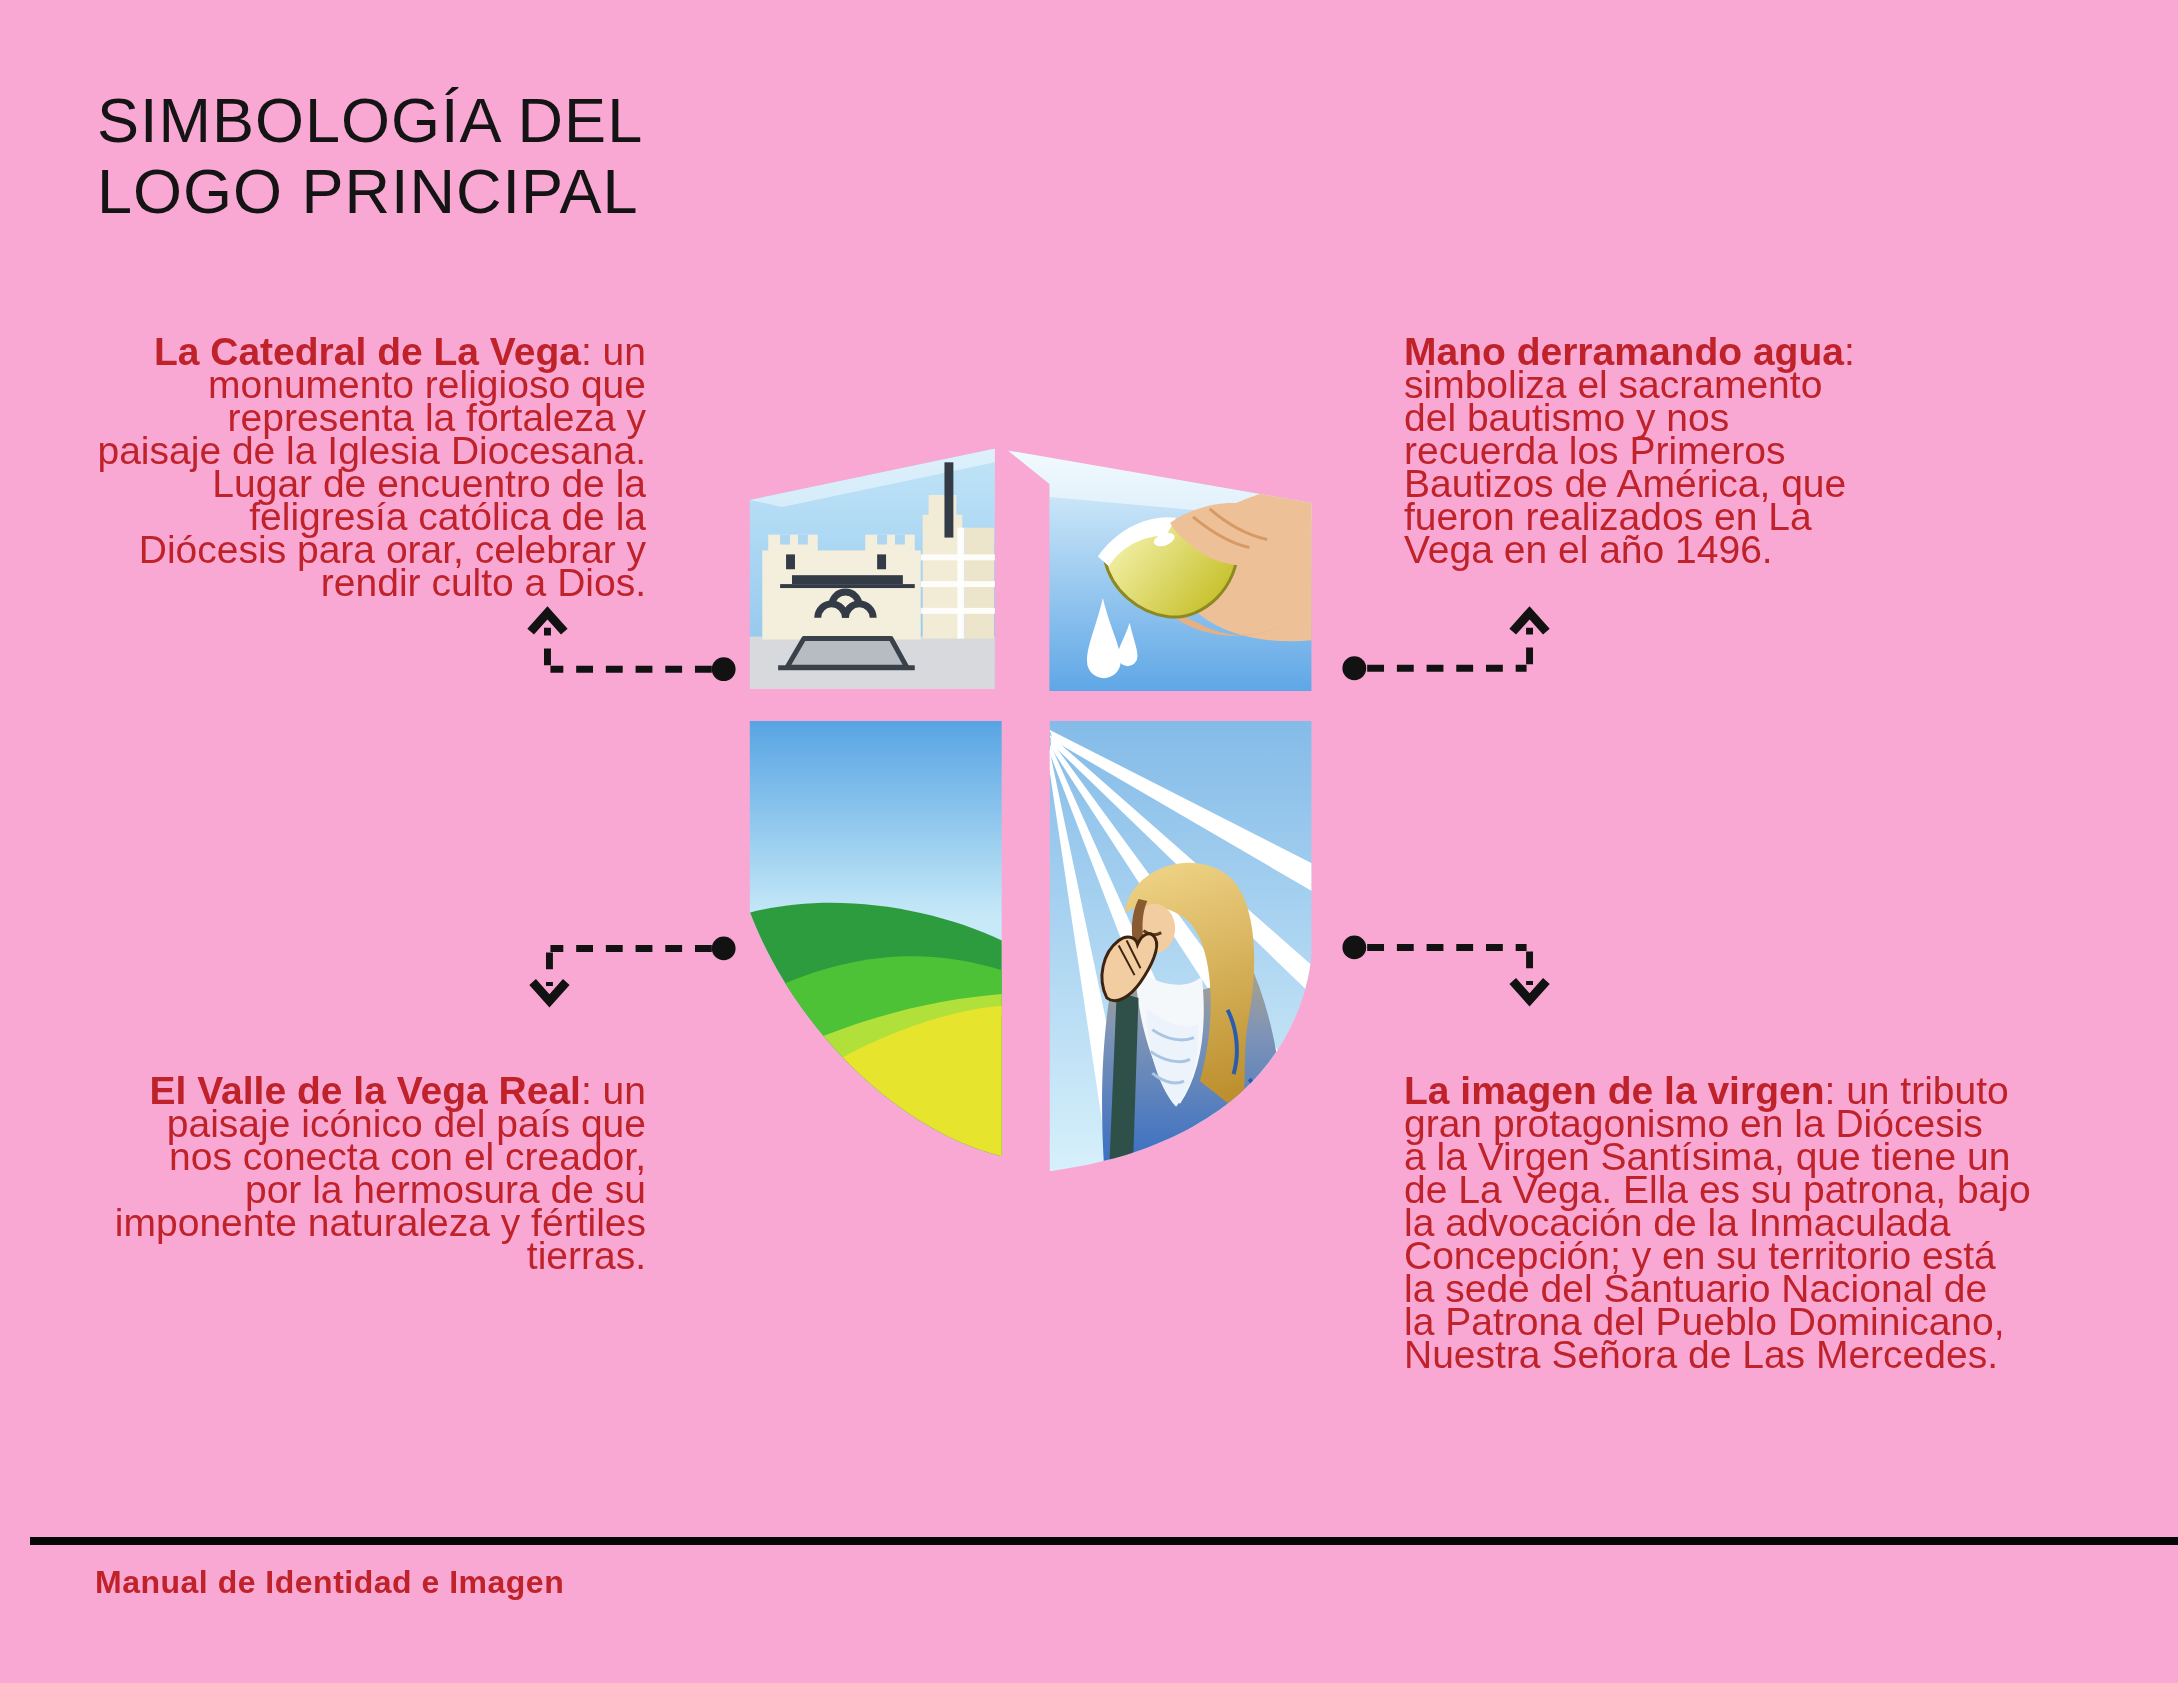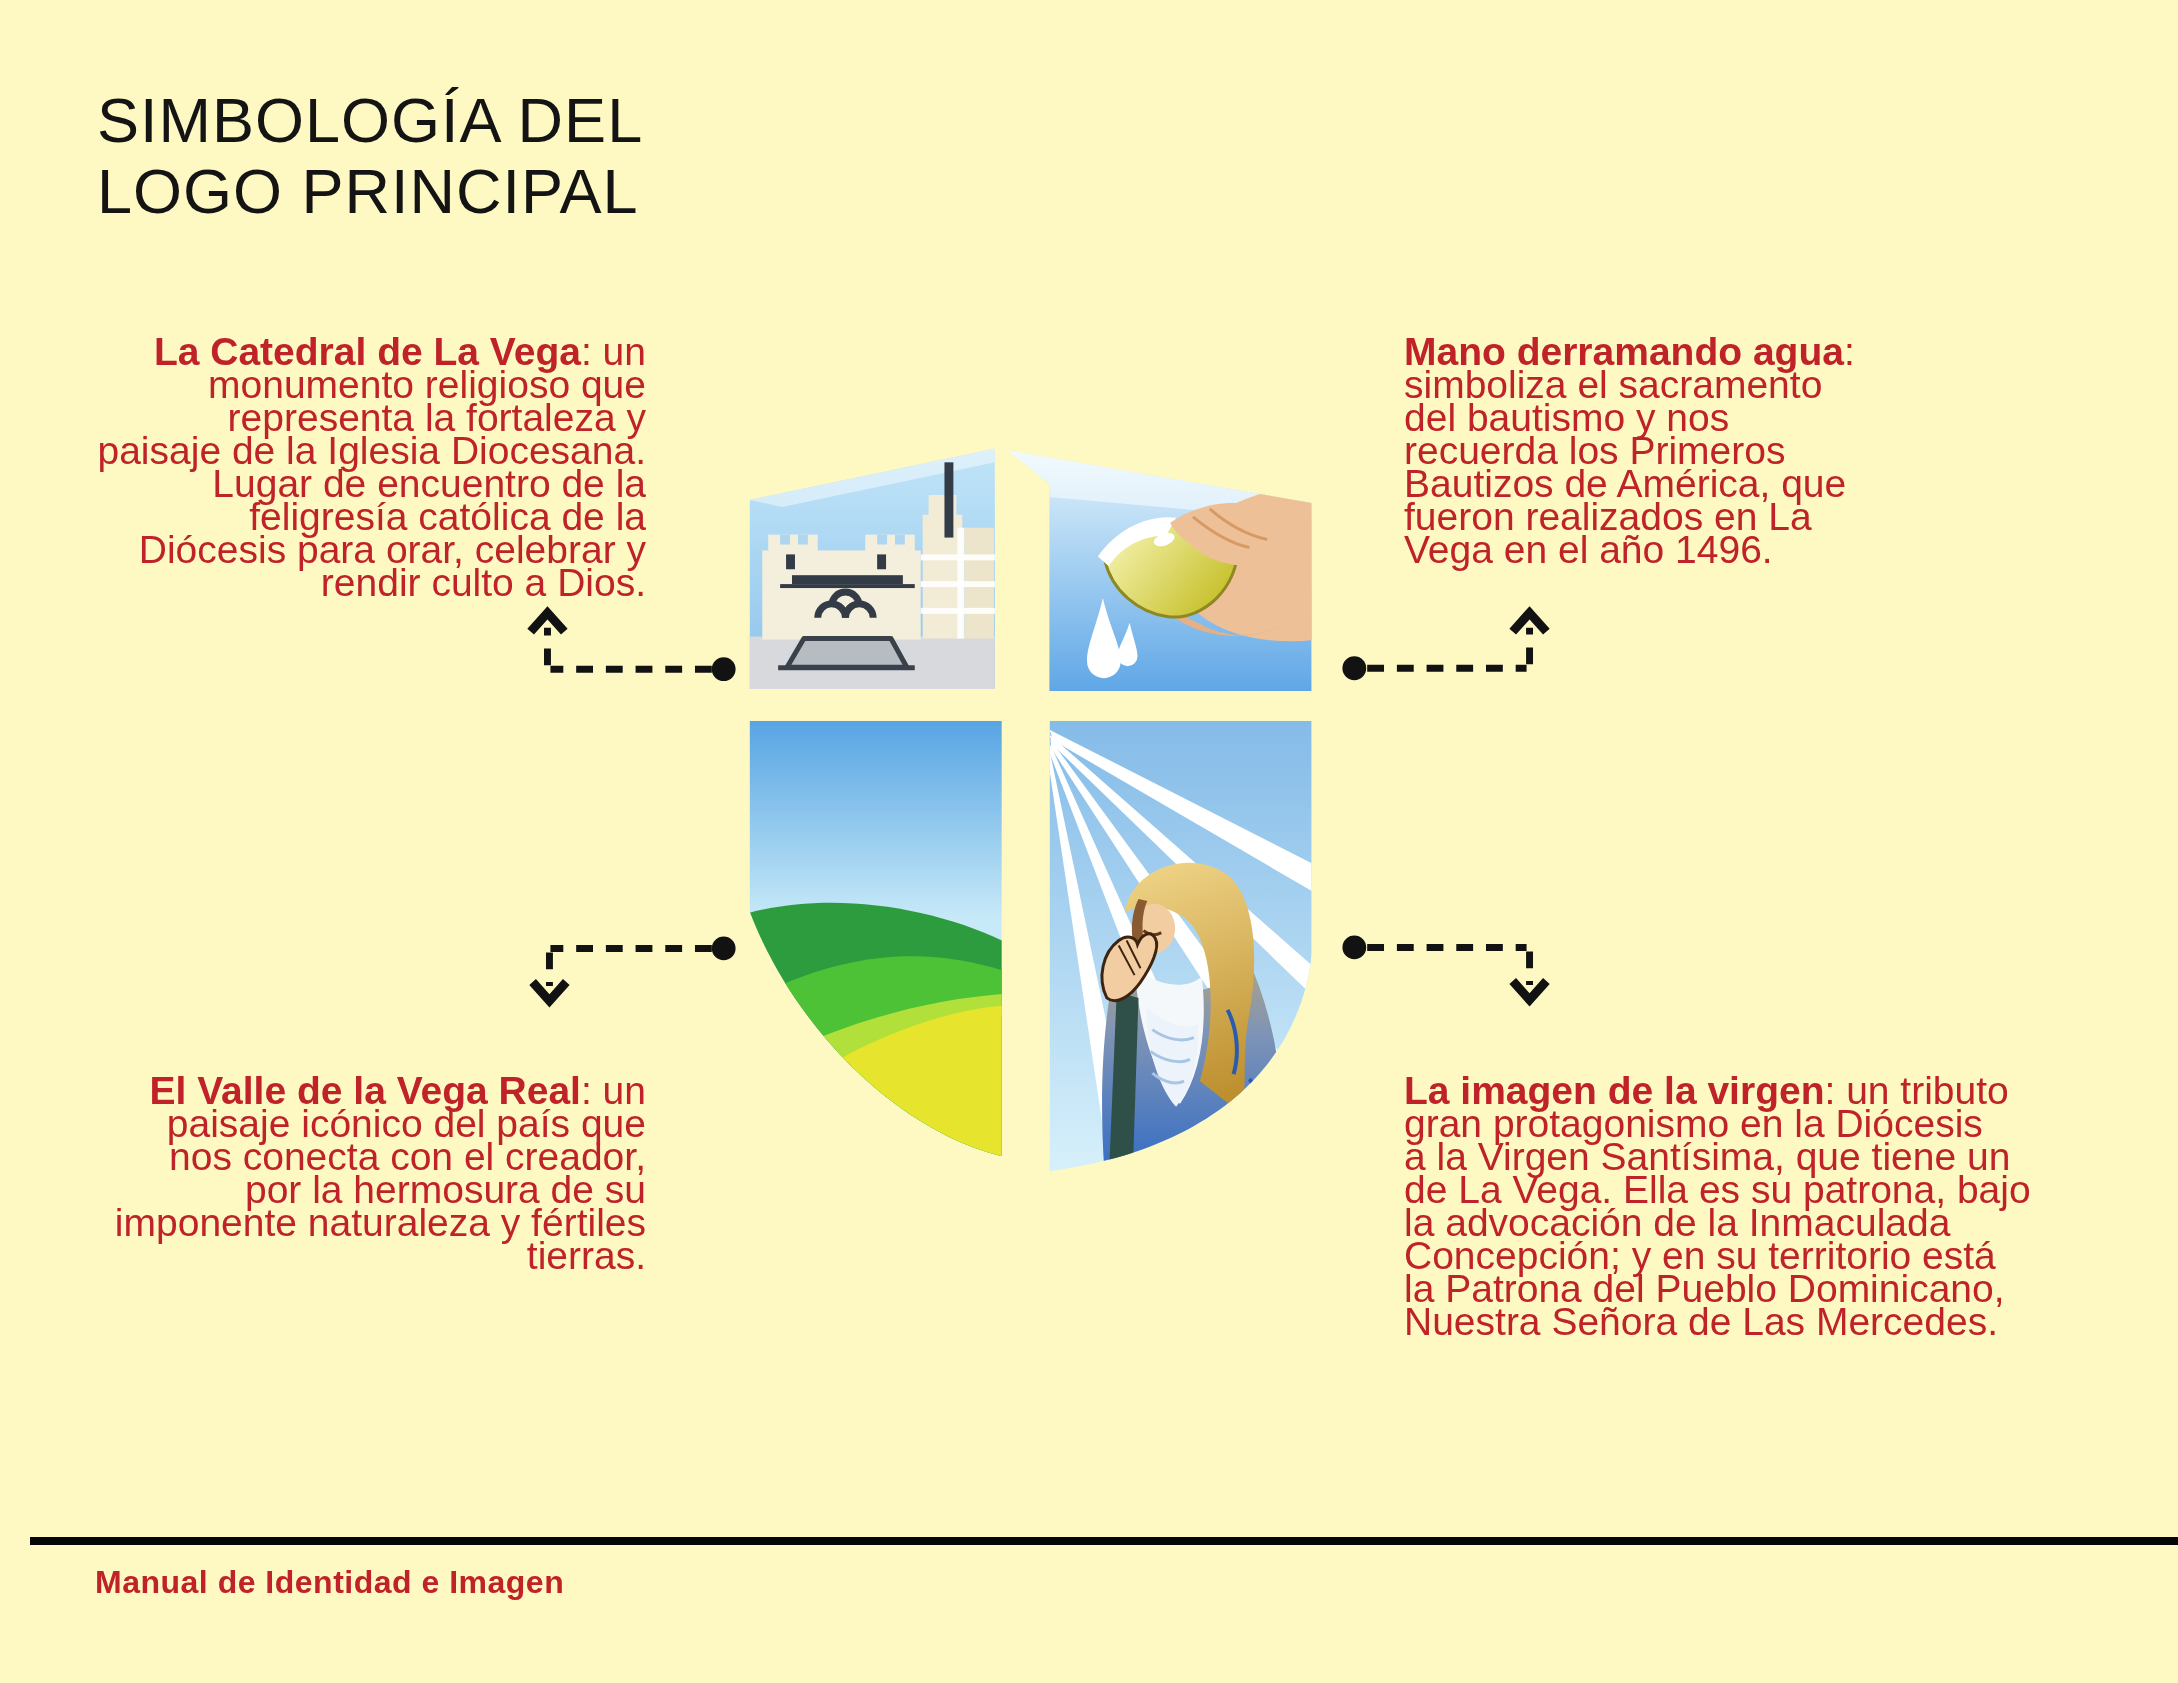--- a/index.html
+++ b/index.html
@@ -1,18 +1,18 @@
 <!DOCTYPE html>
 <html><head>
 <meta charset="utf-8">
 <style>
   html,body{margin:0;padding:0;background:#ffffff;}
   body{width:2178px;height:1683px;position:relative;overflow:hidden;
        font-family:"Liberation Sans", sans-serif;}
-  .page{position:absolute;inset:0;background:#fef9c3;}
+  .page{position:absolute;inset:0;background:#f9a8d4;}
 
   .title{position:absolute;left:97px;top:85px;color:#141414;
          font-size:63px;line-height:71px;font-weight:400;letter-spacing:1px;}
 
   .ann{position:absolute;color:#bf2329;font-size:39px;line-height:33px;
        font-weight:400;white-space:nowrap;}
   .ann b{font-weight:700;}
   .ann.right{text-align:right;}
 
   #svg-art{position:absolute;left:0;top:0;}
@@ -59,20 +59,21 @@
       <div>imponente naturaleza y fértiles</div>
       <div>tierras.</div>
     </div>
   <div class="ann" style="left:1404px;top:1074px;">
       <div><b>La imagen de la virgen</b>: un tributo</div>
       <div>gran protagonismo en la Diócesis</div>
       <div>a la Virgen Santísima, que tiene un</div>
       <div>de La Vega. Ella es su patrona, bajo</div>
       <div>la advocación de la Inmaculada</div>
       <div>Concepción; y en su territorio está</div>
+      <div>la sede del Santuario Nacional de</div>
       <div>la Patrona del Pueblo Dominicano,</div>
       <div>Nuestra Señora de Las Mercedes.</div>
     </div>
 
   <svg id="svg-art" width="2178" height="1683" viewBox="0 0 2200 1700">
     <defs>
       <linearGradient id="gSky1" x1="0" y1="445" x2="0" y2="700" gradientUnits="userSpaceOnUse">
         <stop offset="0" stop-color="#c3e6f8"></stop>
           <stop offset="1" stop-color="#8cc2ec"></stop>
       </linearGradient>

